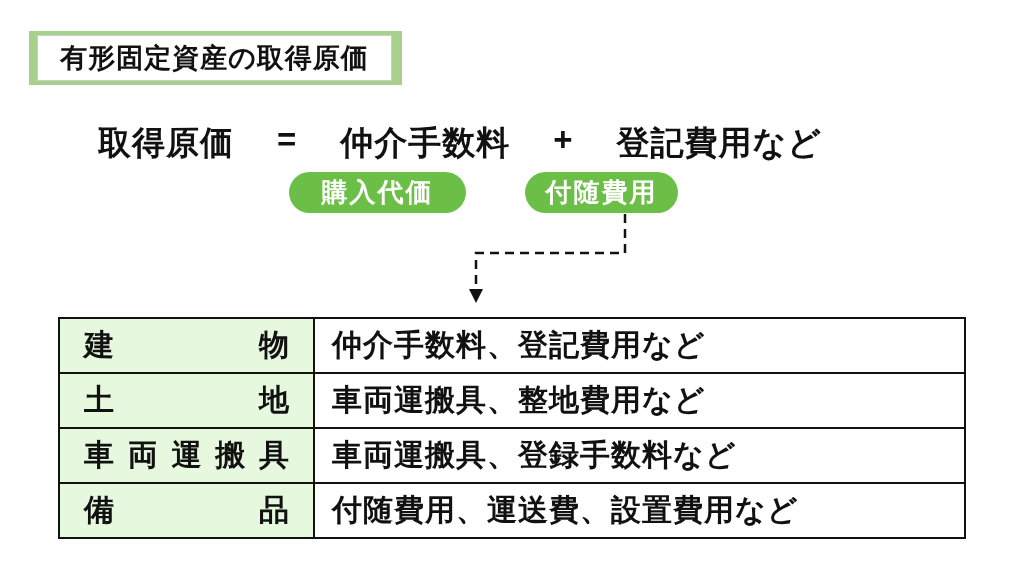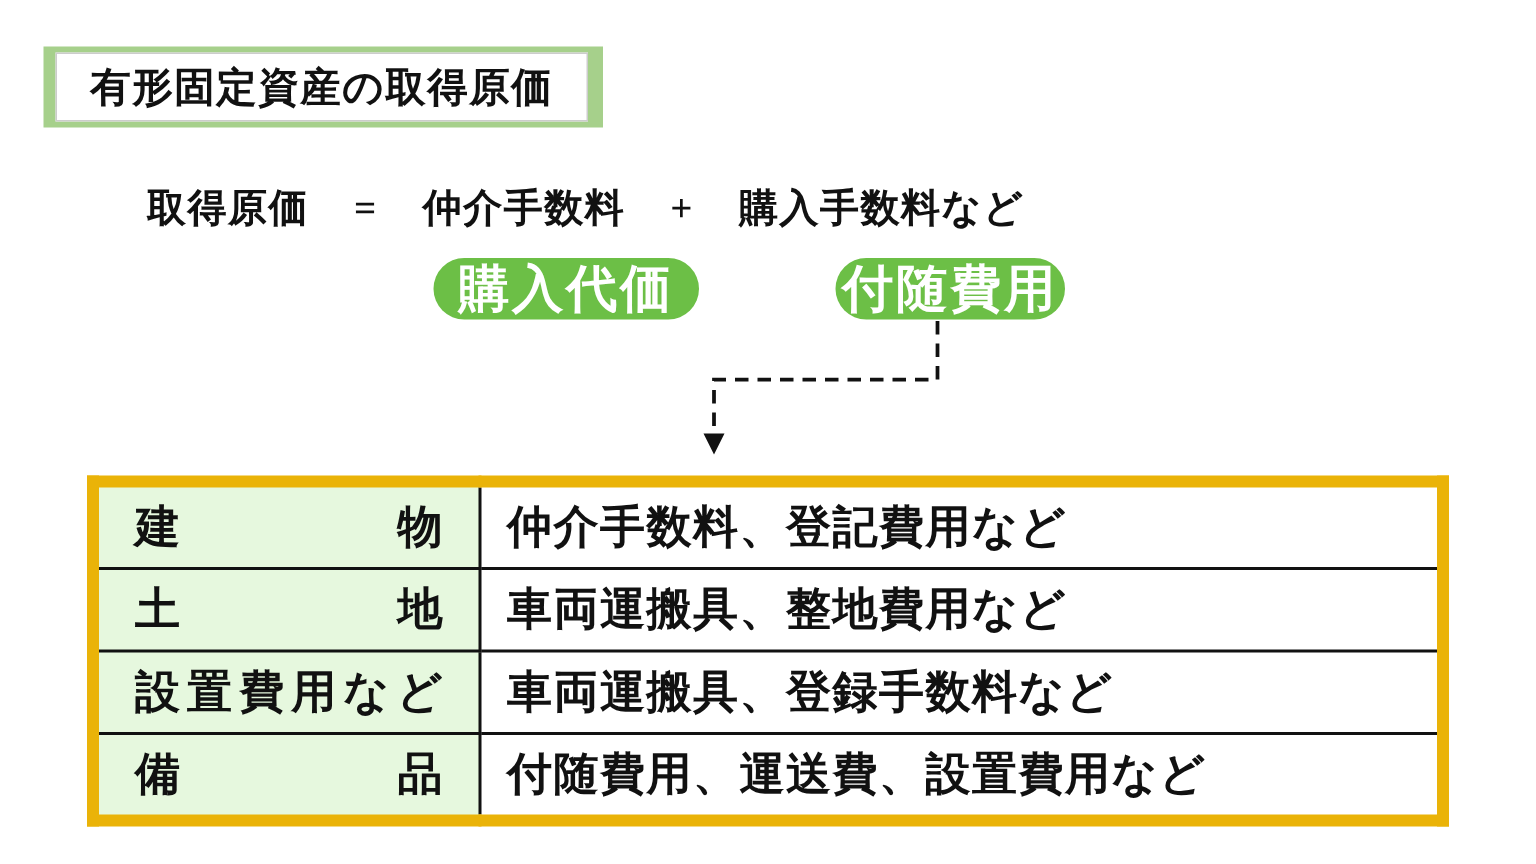--- a/index.html
+++ b/index.html
@@ -1,57 +1,57 @@
 <!DOCTYPE html>
 <html><head>
 <meta charset="utf-8">
 <style>
   html,body{margin:0;padding:0;background:#fff;}
   .stage{
     position:relative;
     width:1024px;height:563px;
     background:#ffffff;
     overflow:hidden;
-    font-family:Liberation Serif, serif;
+    font-family:Liberation Sans, sans-serif;
     color:#111;
   }
   
   .title-accent{
     position:absolute;left:29px;top:31px;width:373px;height:54px;
     background:#a6d08b;
   }
   .title-box{
     position:absolute;left:37px;top:35px;width:353px;height:44px;
     background:#ffffff;border:1px solid #cccccc;
     display:flex;align-items:center;justify-content:center;
     font-size:27px;font-weight:700;letter-spacing:1px;
   }
   
   .formula{
     position:absolute;left:98px;top:121px;
-    display:flex;align-items:center;gap:30px;
-    font-size:26px;font-weight:700;letter-spacing:1px;
+    display:flex;align-items:flex-start;gap:43px;
+    font-size:33px;font-weight:700;letter-spacing:1px;
     white-space:nowrap;
   }
   
   .pill{
     position:absolute;height:41px;border-radius:21px;
     background:#6cbf46;color:#ffffff;
     display:flex;align-items:center;justify-content:center;
-    font-size:34px;font-weight:700;letter-spacing:2px;
+    font-size:26px;font-weight:700;letter-spacing:2px;
   }
   .pill-purchase{left:289px;top:172px;width:177px;}
-  .pill-incidental{left:557px;top:172px;width:153px;}
+  .pill-incidental{left:525px;top:172px;width:153px;}
   
   .connector{position:absolute;left:0;top:0;pointer-events:none;}
   
   table.cost-table{
     position:absolute;left:58px;top:317px;width:908px;
     border-collapse:collapse;table-layout:fixed;
-    border:8px solid #eab308;
+    border:1px solid #eab308;
   }
   table.cost-table td{
     border:2.5px solid #111;
     height:53px;
     font-size:30px;font-weight:700;
     vertical-align:middle;
   }
   td.asset{
     width:205px;
     background:#e6f8de;
@@ -77,21 +77,21 @@
   <div class="title-accent"></div>
   <div class="title-box">
     <span>有形固定資産の取得原価</span>
   </div>
 
   <div class="formula">
     <span>取得原価</span>
     <span>=</span>
     <span>仲介手数料</span>
     <span>+</span>
-    <span>購入手数料など</span>
+    <span>登記費用など</span>
   </div>
 
   <div class="pill pill-purchase">購入代価</div>
   <div class="pill pill-incidental">付随費用</div>
 
   <svg class="connector" width="1024" height="576" viewBox="0 0 1024 576">
     <path d="M625 214 V253 H476 V290" fill="none" stroke="#111" stroke-width="2.5" stroke-dasharray="9 6"></path>
     <polygon points="469,289 483,289 476,303" fill="#111"></polygon>
   </svg>
 
@@ -99,21 +99,21 @@
     <tbody>
       <tr>
         <td class="asset">建物</td>
         <td class="costs">仲介手数料、登記費用など</td>
       </tr>
       <tr>
         <td class="asset">土地</td>
         <td class="costs">車両運搬具、整地費用など</td>
       </tr>
       <tr>
-        <td class="asset">設置費用など</td>
+        <td class="asset">車両運搬具</td>
         <td class="costs">車両運搬具、登録手数料など</td>
       </tr>
       <tr>
         <td class="asset">備品</td>
         <td class="costs">付随費用、運送費、設置費用など</td>
       </tr>
     </tbody>
   </table>
 
 </div>

